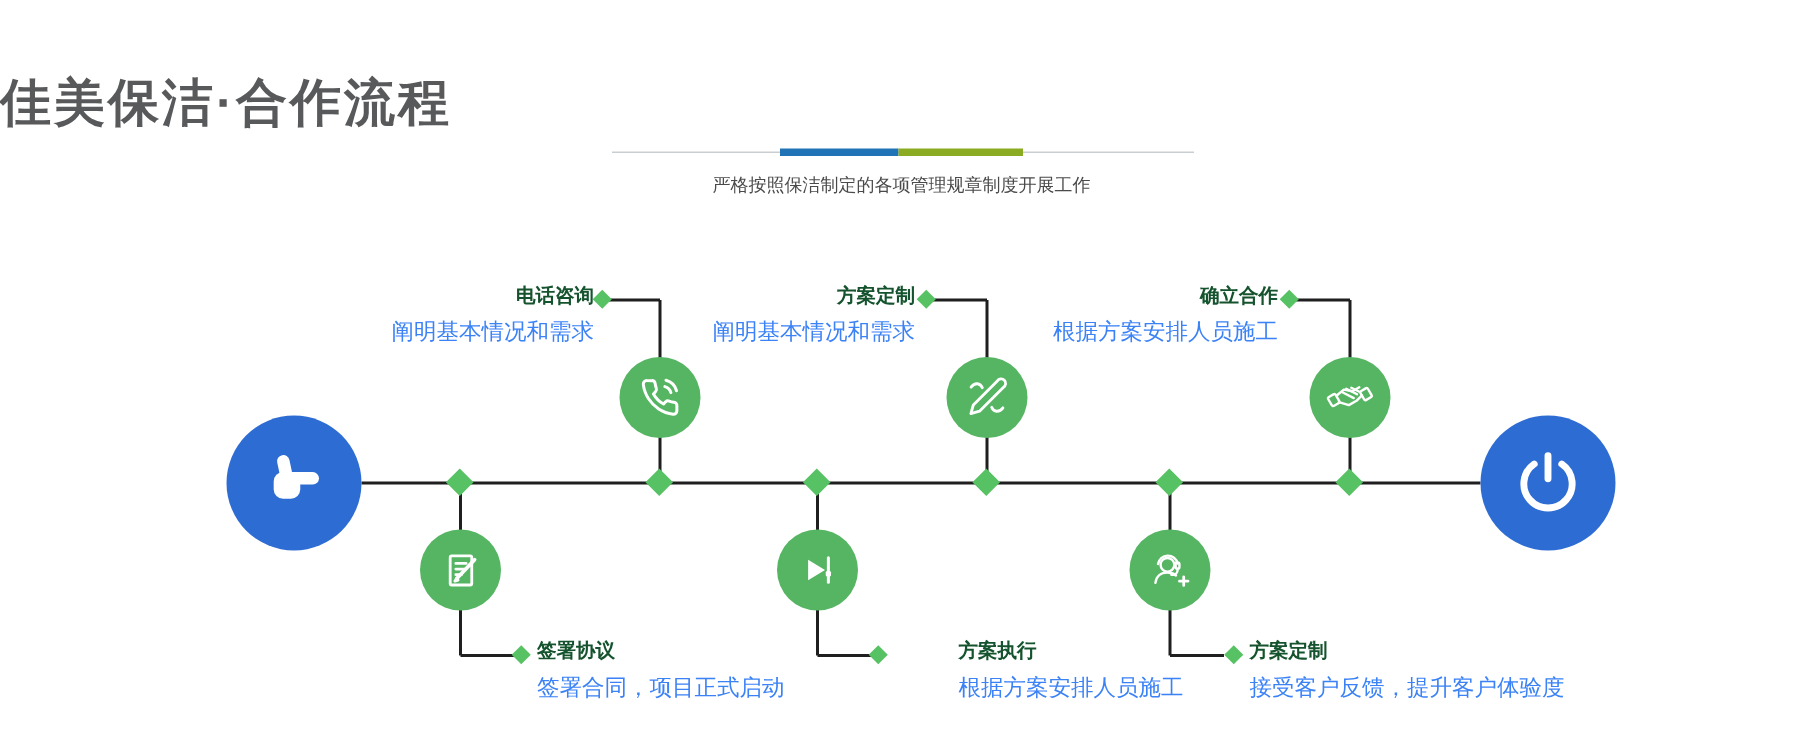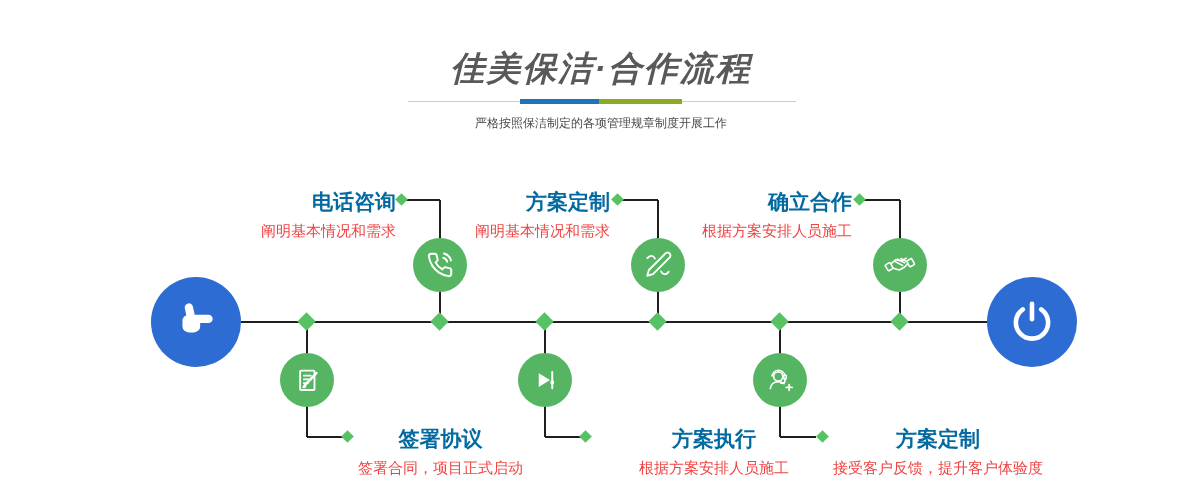--- a/index.html
+++ b/index.html
@@ -2,22 +2,22 @@
 <html><head>
 <meta charset="utf-8">
 <style>
   * { margin:0; padding:0; box-sizing:border-box; }
   body { background:#fff; }
   .canvas {
     position:relative; width:1202px; height:502px; background:#ffffff;
     font-family:"Liberation Sans","DejaVu Sans",sans-serif; overflow:hidden;
   }
   .page-title {
-    position:absolute; top:46px; left:0; width:100%; text-align:center;
-    font-size:34px; font-weight:bold; color:#58595b; letter-spacing:2px;font-style:italic;
+    position:absolute; top:46px; left:0; width:100%; text-align:left;
+    font-size:34px; font-weight:bold; color:#58595b; letter-spacing:2px;
   }
   .divider { position:absolute; top:99px; left:408px; width:388px; height:5px; }
   .divider-base { position:absolute; top:2px; left:0; width:100%; height:1px; background:#c9ced2; }
   .divider-blue { position:absolute; top:0; left:112px; width:79px; height:5px; background:#2074b6; }
   .divider-olive { position:absolute; top:0; left:191px; width:83px; height:5px; background:#8aab22; }
   .page-subtitle {
     position:absolute; top:115px; left:0; width:100%; text-align:center;
     font-size:12px; color:#4a4a4a;
   }
   .hline { position:absolute; height:2px; background:#1f1f1f; }
@@ -27,23 +27,23 @@
   }
   .diamond.small { width:9px; height:9px; }
   .circle {
     position:absolute; border-radius:50%;
     display:flex; align-items:center; justify-content:center;
   }
   .circle.green { width:54px; height:54px; background:#55b562; }
   .circle.blue { width:90px; height:90px; background:#2d6cd2; }
   .step-label { position:absolute; white-space:nowrap; }
   .step-label.top { text-align:right; }
-  .step-label.bottom { text-align:center; }
-  .step-title { font-size:21px; font-weight:bold; color:#0369a1; }
-  .step-desc { font-size:15px; color:#ef4444; margin-top:6px; }
+  .step-label.bottom { text-align:left; }
+  .step-title { font-size:13px; font-weight:bold; color:#14532d; }
+  .step-desc { font-size:15px; color:#3b82f6; margin-top:6px; }
   svg { display:block; }
 </style>
 </head>
 <body>
 
 <div class="canvas">
 
   <div class="page-title">佳美保洁·合作流程</div>
   <div class="divider">
     <div class="divider-base"></div>

